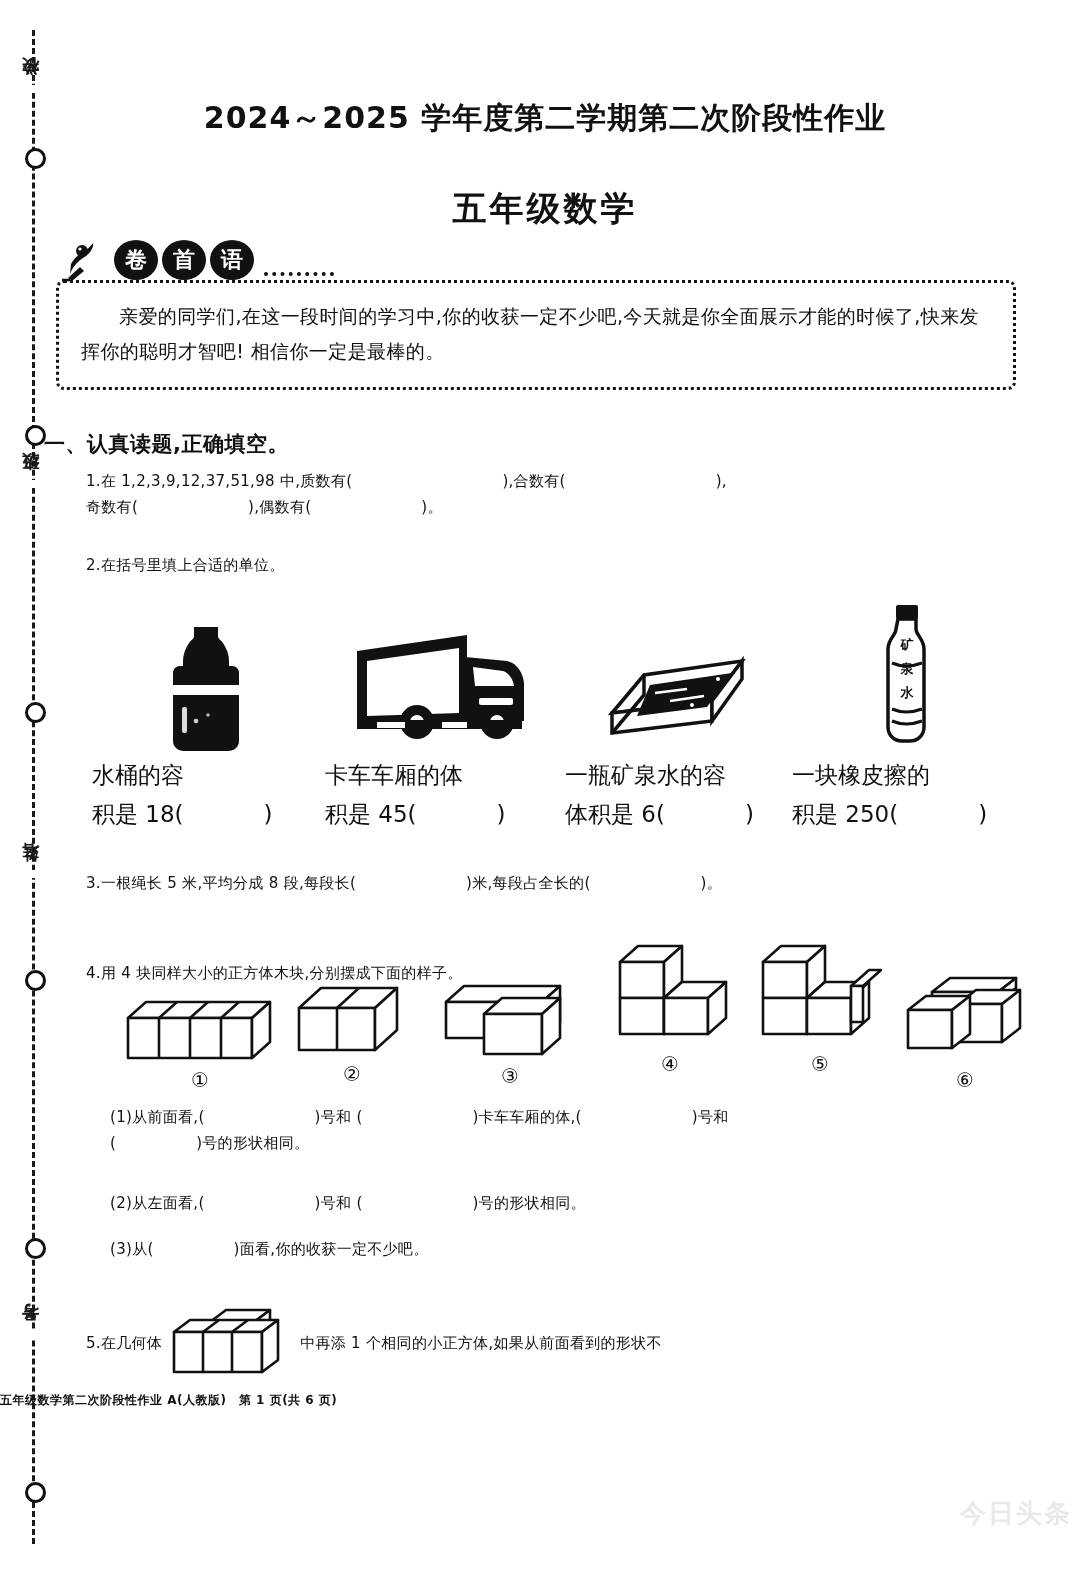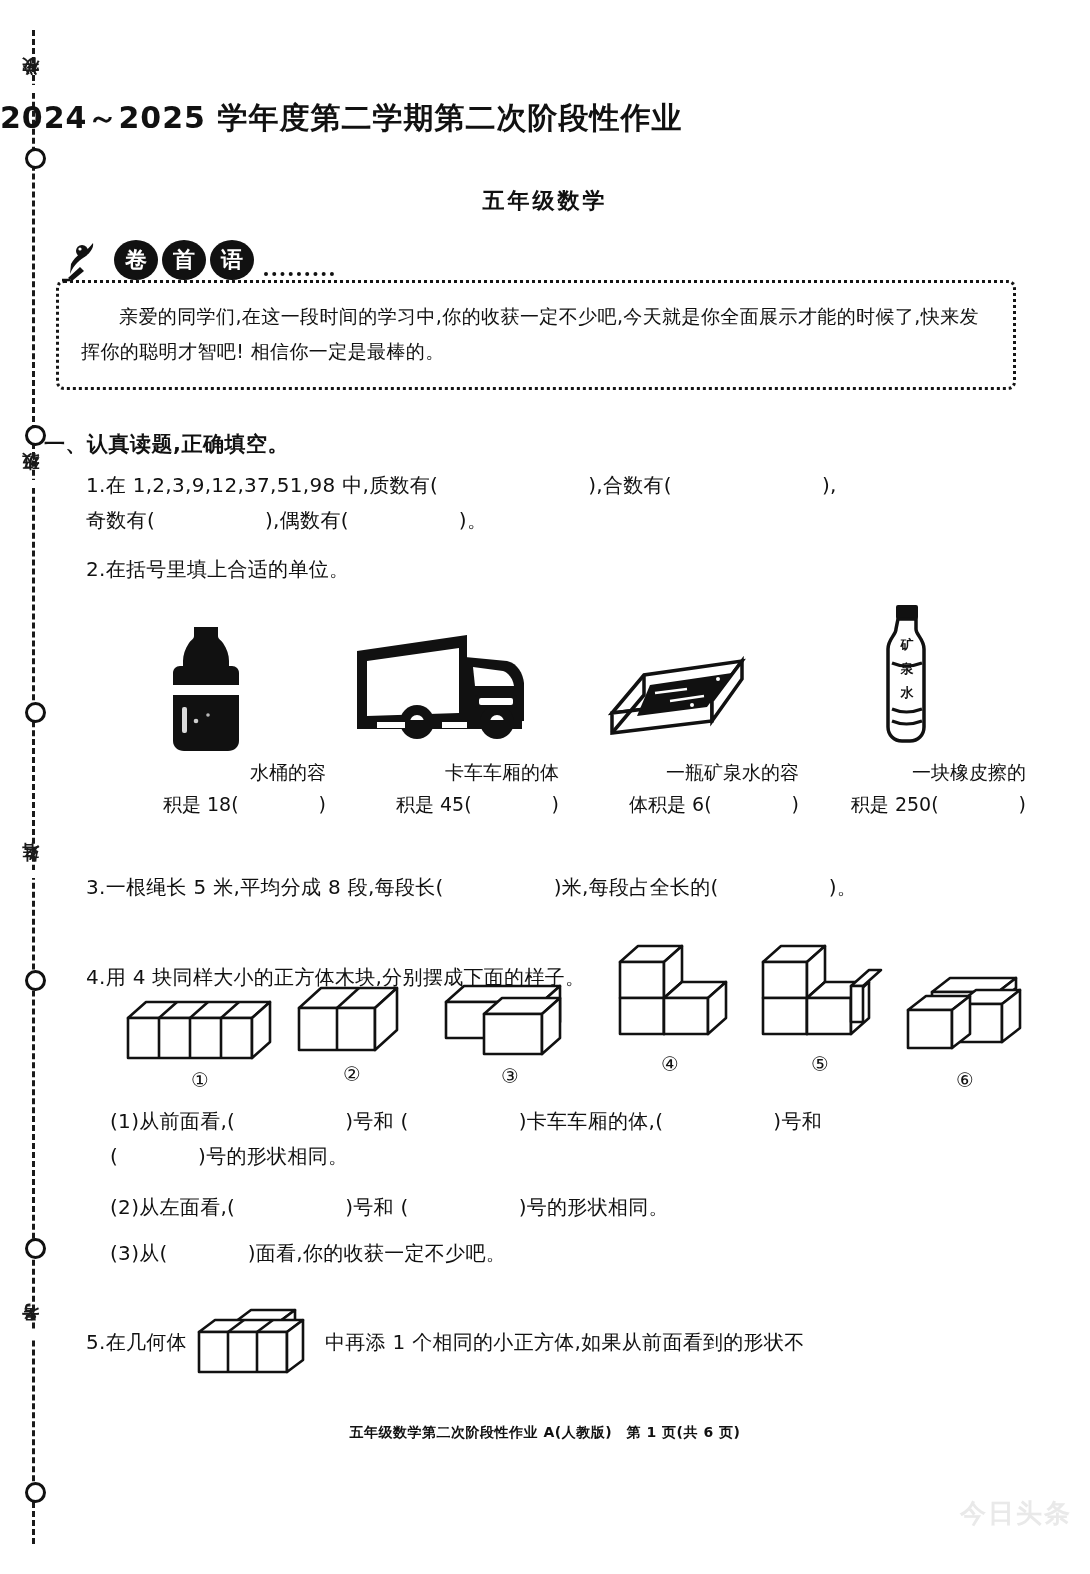--- a/index.html
+++ b/index.html
@@ -31,26 +31,26 @@
     font-size:17px;font-weight:bold;color:#1a1a1a;
     writing-mode:vertical-rl;
     transform:rotate(180deg);
     background:#fff;padding:3px 0;
     letter-spacing:1px;
     font-family:"DejaVu Sans","Liberation Sans",sans-serif;
   }
 
   
   .doc-title{
-    position:absolute;left:0;right:0;top:98px;text-align:left;
+    position:absolute;left:0;right:0;top:98px;text-align:center;
     font-size:30px;font-weight:bold;letter-spacing:1px;
   }
   .doc-subtitle{
     position:absolute;left:0;right:0;top:186px;text-align:center;
-    font-size:22px;font-weight:bold;letter-spacing:3px;
+    font-size:34px;font-weight:bold;letter-spacing:3px;
   }
 
   
   .preface-wrap{position:absolute;left:56px;top:238px;width:960px;}
   .preface-banner{position:relative;height:50px;}
   .mascot{
     position:absolute;left:4px;top:-4px;width:52px;height:52px;
     font-size:40px;line-height:52px;text-align:center;
   }
   .banner-pills{position:absolute;left:58px;top:2px;display:flex;gap:4px;}
@@ -71,41 +71,41 @@
     font-size:19px;
     line-height:1.85;
     letter-spacing:0.4px;
   }
   .preface-box p{margin:0;text-indent:2em;}
 
   
   .sec-title{
     position:absolute;font-size:21px;font-weight:bold;letter-spacing:.5px;
   }
-  .q{position:absolute;font-size:20px;line-height:1.75;letter-spacing:.3px;}
+  .q{position:absolute;font-size:15px;line-height:1.75;letter-spacing:.3px;}
   .sp-s{display:inline-block;width:80px;}
   .sp-m{display:inline-block;width:110px;}
   .sp-l{display:inline-block;width:150px;}
 
   
   .pic-row{position:absolute;left:86px;top:596px;width:940px;height:268px;}
   .pic-cell{position:absolute;width:240px;text-align:center;}
   .pic-art{height:160px;display:flex;align-items:flex-end;justify-content:center;}
-  .pic-cap{font-size:19px;line-height:1.7;text-align:right;padding-left:6px;}
+  .pic-cap{font-size:23px;line-height:1.7;text-align:left;padding-left:6px;}
 
   
   .shape-row{position:absolute;left:120px;top:940px;width:900px;height:150px;}
   .shape-cell{position:absolute;width:160px;text-align:center;}
   .shape-art{height:110px;display:flex;align-items:flex-end;justify-content:center;}
   .shape-num{font-size:20px;line-height:1;margin-top:4px;}
 
   
   .footer{
-    position:absolute;left:0;right:0;top:1424px;text-align:center;
-    font-size:14px;font-weight:bold;letter-spacing:.5px;
+    position:absolute;left:0;right:0;top:1392px;text-align:left;
+    font-size:12px;font-weight:bold;letter-spacing:.5px;
   }
   .watermark{
     position:absolute;right:18px;top:1496px;
     font-size:26px;color:#e9e9e9;letter-spacing:2px;font-weight:bold;
   }
   svg{display:block;}
 </style>
 </head>
 <body>
 

